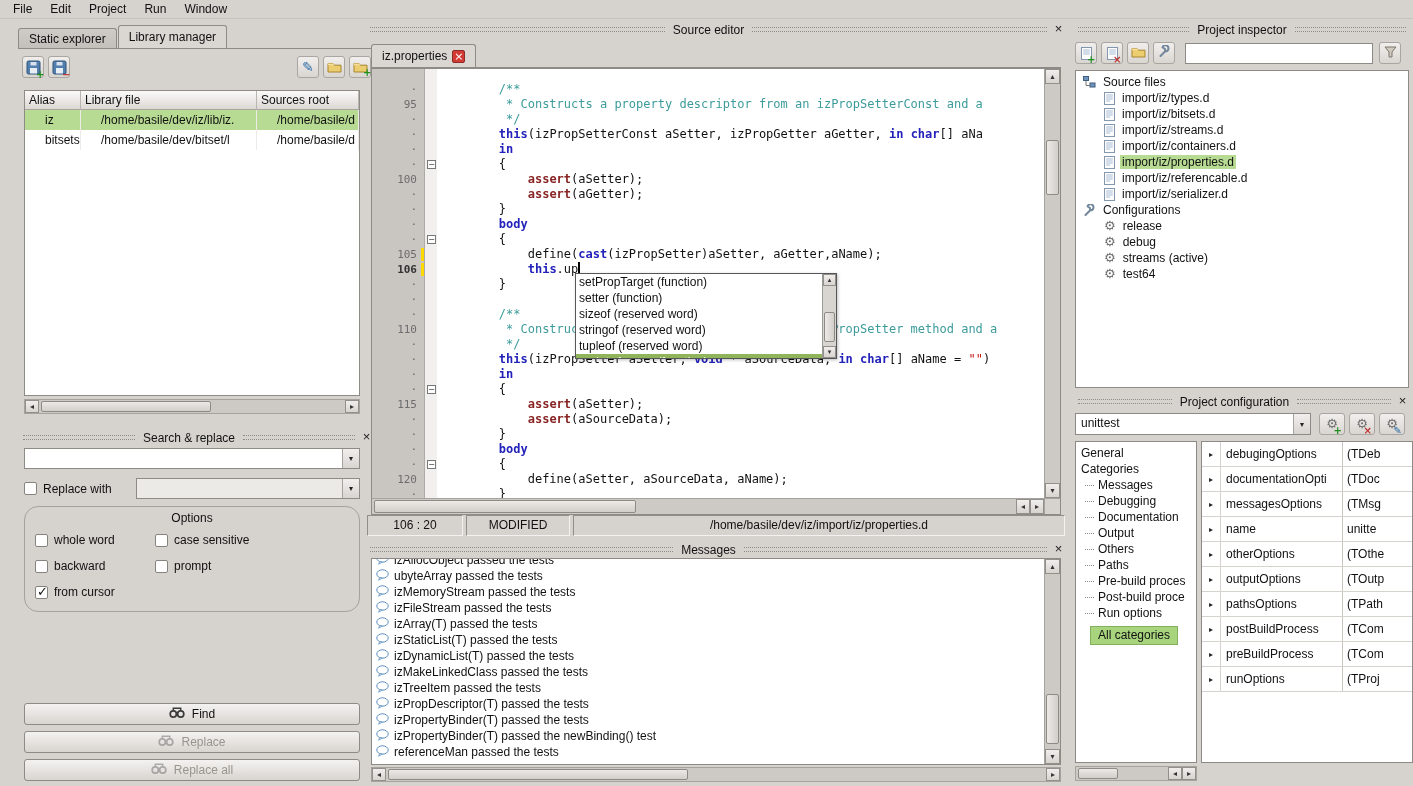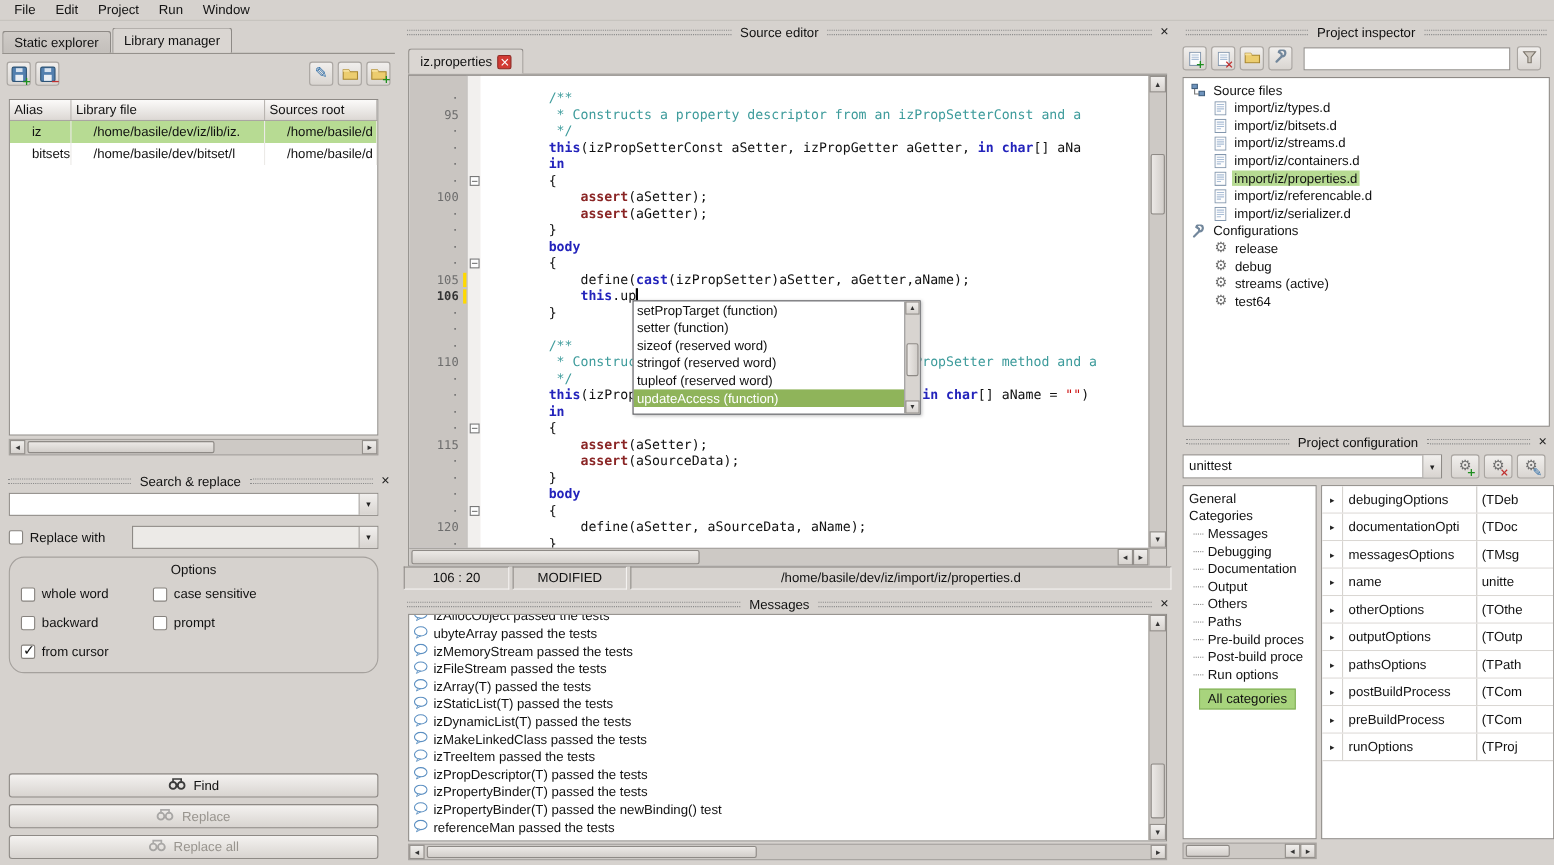--- a/index.html
+++ b/index.html
@@ -139,21 +139,21 @@
 <body>
 
 <div id="menubar" class="menubar">
     <div class="menu-item">File</div>
     <div class="menu-item">Edit</div>
     <div class="menu-item">Project</div>
     <div class="menu-item">Run</div>
     <div class="menu-item">Window</div>
   </div>
 
-<div class="col" style="left:0;top:20px;width:361px;height:574px">
+<div class="col" style="left:16px;top:20px;width:361px;height:574px">
 
   <div class="tabbar" style="left:2px;top:5px;right:2px">
     <div class="tab">
       <span>Static explorer</span>
     </div>
     <div class="tab active">
       <span>Library manager</span>
     </div>
   </div>
 
@@ -430,21 +430,21 @@
     <div class="editor-hrow">
       <div class="track">
           <div class="sb-thumb" style="left:2px;width:262px"></div>
         </div>
       <div class="sb-btn">◂</div>
       <div class="sb-btn">▸</div>
       <div class="sb-corner"></div>
     </div>
   </div>
 
-  <div class="popup" style="left:212px;top:253px;width:262px;height:104px">
+  <div class="popup" style="left:212px;top:253px;width:262px;height:86px">
     <div id="popup-list" class="popup-list">
         <div class="popup-item">setPropTarget (function)</div>
         <div class="popup-item">setter (function)</div>
         <div class="popup-item">sizeof (reserved word)</div>
         <div class="popup-item">stringof (reserved word)</div>
         <div class="popup-item">tupleof (reserved word)</div>
         <div class="popup-item selected">updateAccess (function)</div>
       </div>
     <div class="popup-sb">
       <div class="sb-btn">▴</div>

